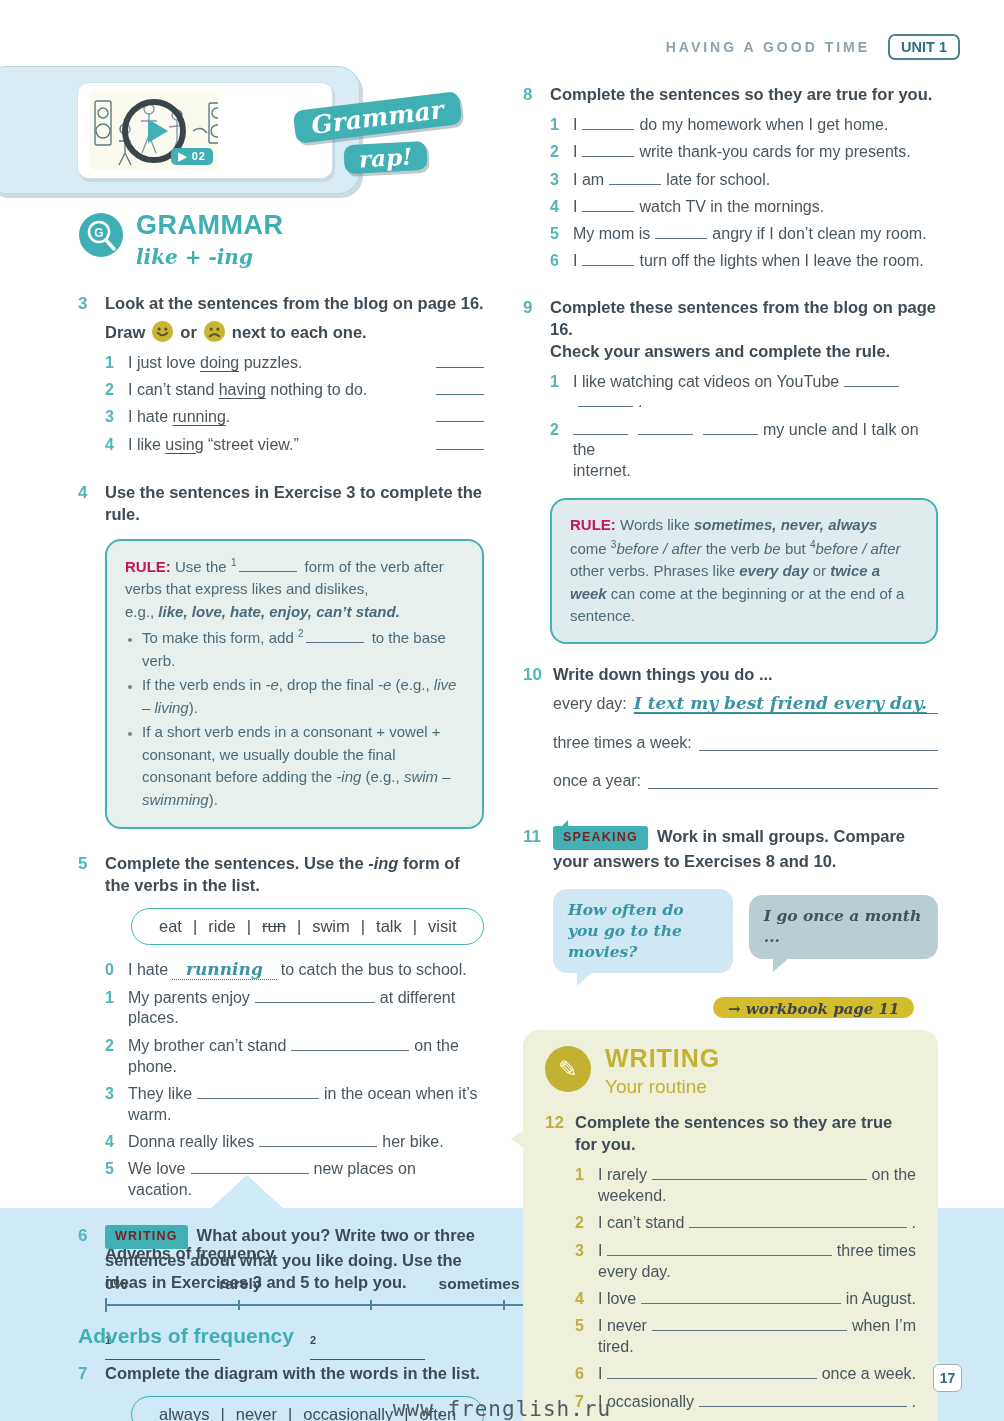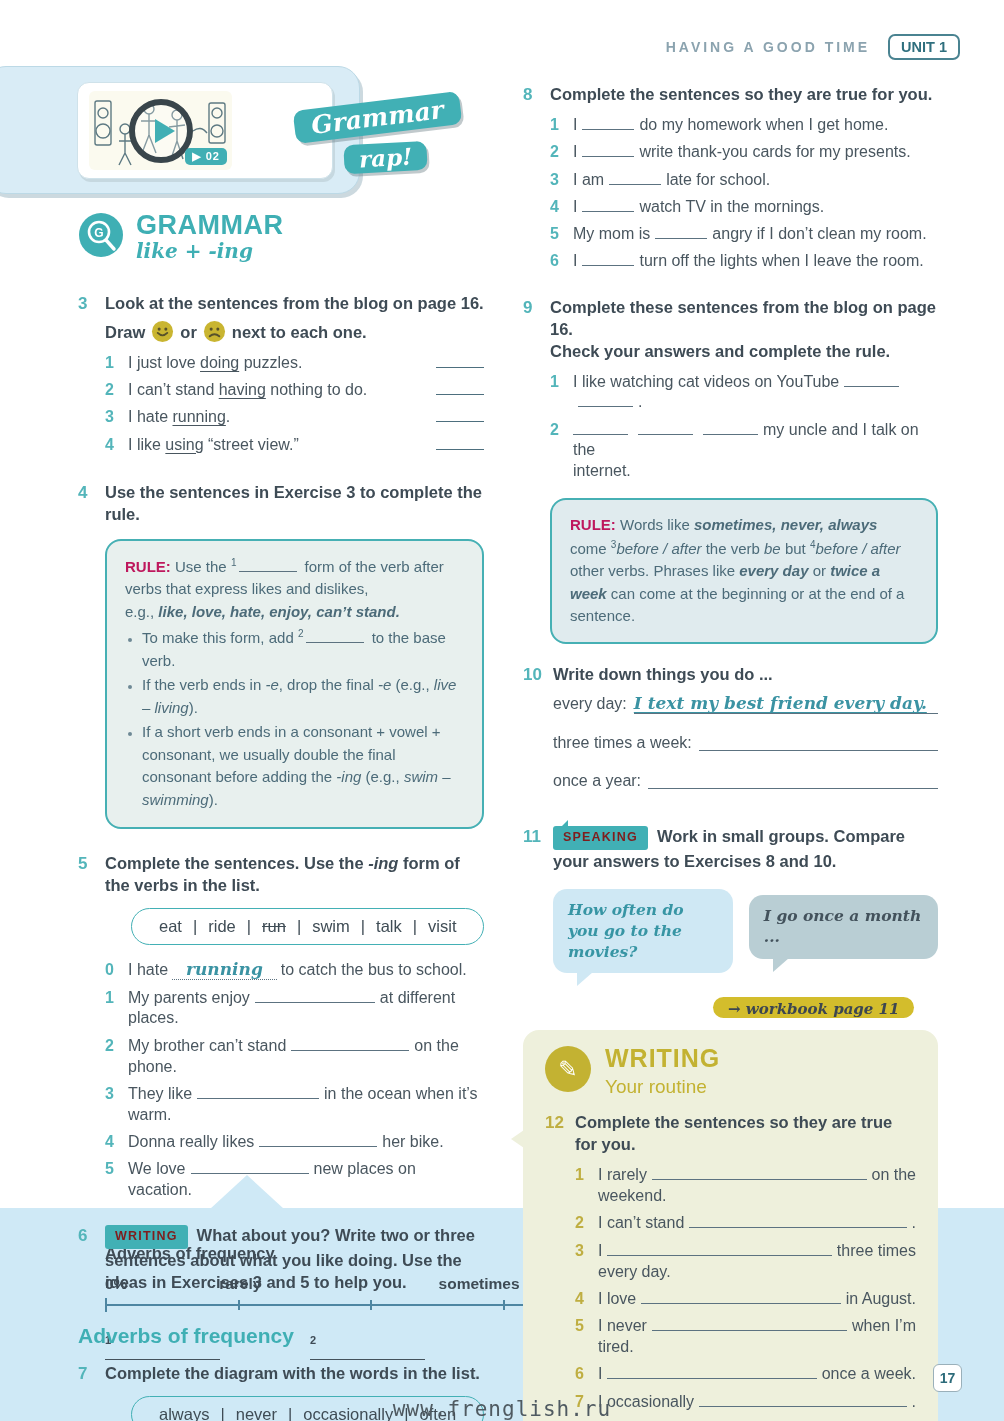--- a/index.html
+++ b/index.html
@@ -11,37 +11,37 @@
   .page-header{position:absolute;top:34px;right:44px;display:flex;align-items:center;gap:18px;z-index:3;}
   .ph-title{font-size:14px;font-weight:bold;letter-spacing:3px;color:#8ba3af;}
   .unit-badge{border:2px solid #4a8391;border-radius:7px;padding:3px 11px;font-weight:bold;
               color:#2f6f7e;font-size:14.5px;background:#fff;}
 
   
   .rap-panel{position:absolute;left:-16px;top:66px;width:374px;height:126px;background:#d9ecf6;
              border:1px solid #bcd9e6;border-radius:22px;box-shadow:3px 4px 0 #ccd9df;z-index:2;}
   .rap-card{position:absolute;left:92px;top:15px;width:254px;height:95px;background:#ffffff;
             border:1px solid #cfe2ea;border-radius:12px;box-shadow:2px 3px 0 #c6d8e0;}
-  .rap-thumb{position:absolute;left:11px;top:8px;width:143px;height:79px;background:#fbfaef;
+  .rap-thumb{position:absolute;left:11px;top:8px;width:129px;height:79px;background:#fbfaef;
              border-radius:6px;overflow:hidden;}
   .play-ring{position:absolute;left:50%;top:50%;transform:translate(-50%,-50%);width:52px;height:52px;
              border:6px solid #39454b;border-radius:50%;background:rgba(255,255,255,.25);}
   .play-tri{position:absolute;left:20px;top:14px;width:0;height:0;
             border-top:12px solid transparent;border-bottom:12px solid transparent;border-left:20px solid #41afb4;}
   .track-badge{position:absolute;right:5px;bottom:5px;background:#41afb4;color:#fff;font-weight:bold;
                font-size:11px;border-radius:5px;padding:2px 7px;letter-spacing:1px;}
   .rap-label{position:absolute;background:#41b0b5;color:#fff;font-weight:bold;border-radius:10px;
              box-shadow:2px 3px 0 rgba(100,120,128,.4);white-space:nowrap;}
   .rap-top{left:216px;top:18px;font-size:25px;padding:2px 17px;transform:rotate(-7deg);}
   .rap-bottom{left:266px;top:60px;font-size:23px;padding:1px 15px;transform:rotate(-3deg);}
 
   
   .g-head{position:absolute;left:78px;top:212px;display:flex;gap:12px;z-index:2;}
   .g-title{font-size:27px;font-weight:bold;color:#3fafb4;letter-spacing:.5px;line-height:1;}
-  .g-sub{font-size:20px;font-weight:bold;color:#3fafb4;}
+  .g-sub{font-size:20px;font-weight:bold;color:#3fafb4;margin-top:6px;}
 
   
   .col-left{position:absolute;left:78px;top:293px;width:406px;z-index:2;}
   .col-right{position:absolute;left:523px;top:84px;width:415px;z-index:2;}
 
   .ex{display:flex;}
   .ex>.n{flex:0 0 27px;font-weight:bold;color:#53b5ba;font-size:17px;line-height:1.3;}
   .ex>.n.wide{flex:0 0 30px;}
   .ex>.bdy{flex:1;min-width:0;}
   .prompt{font-weight:bold;font-size:16.5px;color:#3e4b55;line-height:1.33;}

